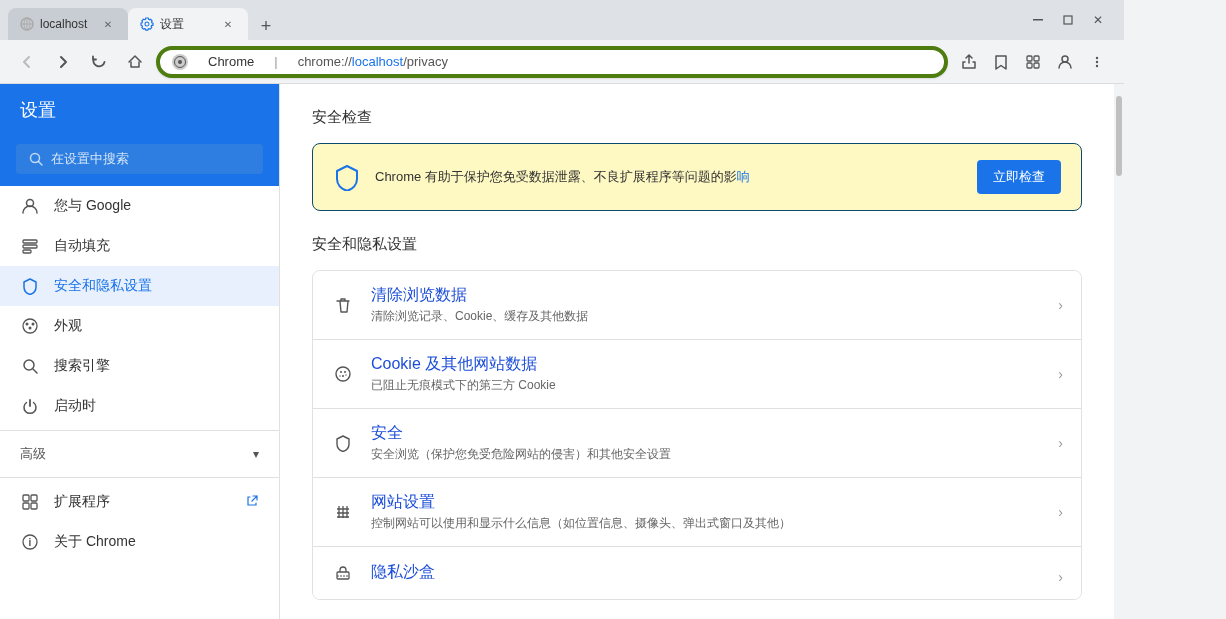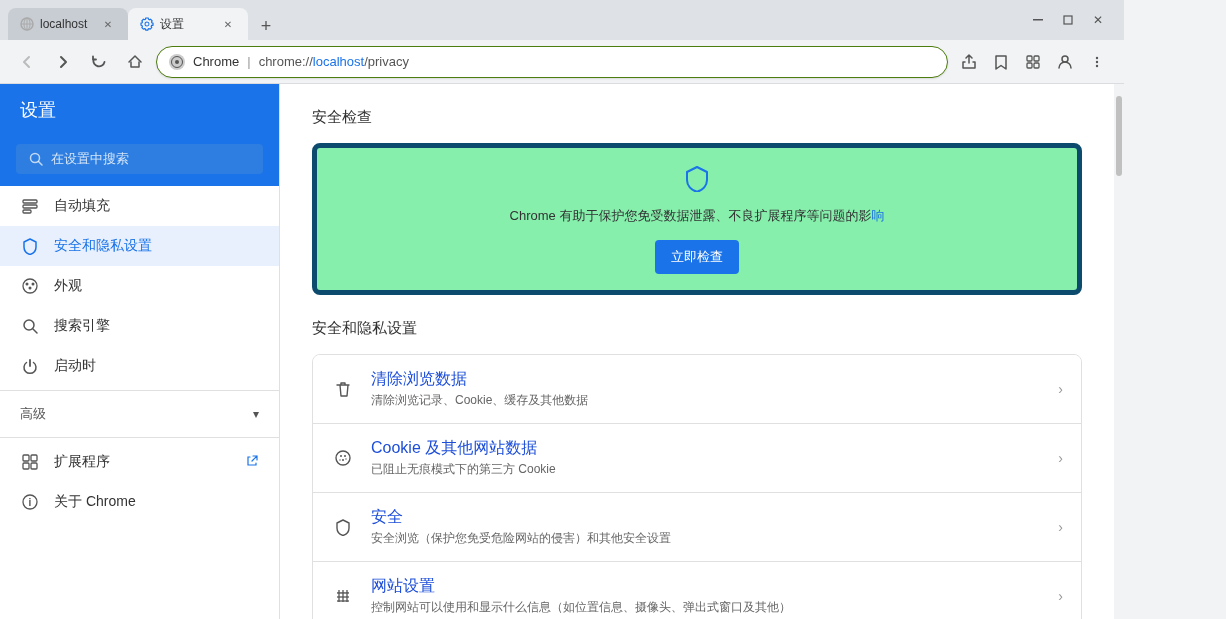--- a/index.html
+++ b/index.html
@@ -17,21 +17,21 @@
     .tab .tab-close { margin-left: auto; width: 16px; height: 16px; display: flex; align-items: center; justify-content: center; border-radius: 50%; font-size: 10px; color: #666; cursor: pointer; }
     .tab-favicon { width: 14px; height: 14px; }
     .tab-new { width: 28px; height: 28px; display: flex; align-items: center; justify-content: center; cursor: pointer; font-size: 18px; color: #555; border-radius: 50%; margin-left: 4px; }
     .window-controls { display: flex; gap: 2px; align-items: center; padding-right: 4px; }
     .win-btn { width: 28px; height: 28px; display: flex; align-items: center; justify-content: center; cursor: pointer; font-size: 12px; color: #555; }
 
     
     .nav-bar { display: flex; align-items: center; background: #f1f3f4; height: 44px; padding: 0 12px; gap: 6px; border-bottom: 1px solid #dadce0; }
     .nav-btn { width: 30px; height: 30px; display: flex; align-items: center; justify-content: center; border-radius: 50%; cursor: pointer; color: #555; font-size: 16px; }
     .nav-btn.disabled { color: #bbb; cursor: default; }
-    .address-bar { flex: 1; display: flex; align-items: center; background: white; border-radius: 20px; height: 32px; padding: 0 12px; gap: 8px; border: 1px solid #4d7c0f; box-shadow: 0 1px 2px rgba(0,0,0,0.1); }
+    .address-bar { flex: 1; display: flex; align-items: center; background: white; border-radius: 20px; height: 32px; padding: 0 12px; gap: 20px; border: 4px solid #4d7c0f; box-shadow: 0 1px 2px rgba(0,0,0,0.1); }
     .address-bar .site-icon { width: 16px; height: 16px; border-radius: 50%; background: #ccc; display: flex; align-items: center; justify-content: center; font-size: 9px; }
     .toolbar-actions { display: flex; gap: 2px; align-items: center; }
     .toolbar-btn { width: 30px; height: 30px; display: flex; align-items: center; justify-content: center; border-radius: 50%; cursor: pointer; color: #555; font-size: 14px; }
 
     
     .main-area { display: flex; flex: 1; overflow: hidden; background: white; }
 
     
     .sidebar { width: 280px; display: flex; flex-direction: column; background: white; overflow-y: auto; border-right: 1px solid #e0e0e0; }
     .sidebar-header { background: #1a73e8; color: white; padding: 14px 20px; font-size: 18px; font-weight: 400; }
@@ -39,21 +39,21 @@
     .sidebar-item.active { background: #e8f0fe; color: #1a73e8; }
     .sidebar-item .item-icon { width: 20px; height: 20px; display: flex; align-items: center; justify-content: center; color: #555; font-size: 16px; }
     .sidebar-item.active .item-icon { color: #1a73e8; }
     .sidebar-section { padding: 10px 20px; font-size: 13px; font-weight: 500; color: #555; display: flex; align-items: center; justify-content: space-between; }
     .expand-icon { font-size: 12px; color: #555; }
     .sidebar-divider { height: 1px; background: #e0e0e0; margin: 4px 0; }
 
     
     .content { flex: 1; overflow-y: auto; padding: 24px 32px; background: white; }
     .section-title { font-size: 15px; font-weight: 500; color: #333; margin-bottom: 16px; }
-    .check-card { background: #86efac; border: 5px solid #0c4a6e; border-radius: 8px; display: flex; align-items: center; padding: 16px 20px; margin-bottom: 24px; gap: 14px; flex-direction: column; }
+    .check-card { background: #fef9c3; border: 1px solid #0c4a6e; border-radius: 8px; display: flex; align-items: center; padding: 16px 20px; margin-bottom: 24px; gap: 14px; }
     .check-card .shield-icon { width: 28px; height: 28px; color: #1a73e8; font-size: 22px; flex-shrink: 0; }
     .check-card .card-text { flex: 1; font-size: 13px; color: #333; line-height: 1.5; }
     .check-card .card-text a { color: #1a73e8; text-decoration: none; }
     .check-btn { background: #1a73e8; color: white; border: none; border-radius: 4px; padding: 8px 16px; font-size: 13px; cursor: pointer; white-space: nowrap; }
     .settings-list { border: 1px solid #e0e0e0; border-radius: 8px; overflow: hidden; }
     .settings-item { display: flex; align-items: center; padding: 14px 18px; gap: 16px; cursor: pointer; border-bottom: 1px solid #e0e0e0; background: white; }
     .settings-item:last-child { border-bottom: none; align-items: flex-end; }
     .item-icon-wrap { width: 24px; height: 24px; display: flex; align-items: center; justify-content: center; color: #555; font-size: 16px; flex-shrink: 0; }
     .item-content { flex: 1; }
     .item-title { font-size: 16px; color: #1d4ed8; font-weight: 400; margin-bottom: 2px; }
@@ -189,20 +189,29 @@
       <div style="background:#1a73e8; padding: 8px 16px 12px;">
         <div style="background: #2d7ee0; border-radius: 4px; display: flex; align-items: center; padding: 6px 12px; gap: 7px;">
           <svg width="16" height="16" viewBox="0 0 16 16">
               <circle cx="7" cy="7" r="4.5" stroke="rgba(255,255,255,0.7)" stroke-width="1.5" fill="none"></circle>
               <line x1="10.5" y1="10.5" x2="14" y2="14" stroke="rgba(255,255,255,0.7)" stroke-width="1.5" stroke-linecap="round"></line>
             </svg>
           <span style="color: rgba(255,255,255,0.8); font-size: 13px;">在设置中搜索</span>
         </div>
       </div>
 
+      <div class="sidebar-item">
+        <div class="item-icon">
+          <svg width="18" height="18" viewBox="0 0 18 18">
+              <circle cx="9" cy="6" r="3.5" stroke="#555" stroke-width="1.5" fill="none"></circle>
+              <path d="M2 16c0-3.9 3.1-7 7-7s7 3.1 7 7" stroke="#555" stroke-width="1.5" fill="none" stroke-linecap="round"></path>
+            </svg>
+        </div>
+        <span>您与 Google</span>
+      </div>
 
       <div class="sidebar-item">
         <div class="item-icon">
           <svg width="18" height="18" viewBox="0 0 18 18">
               <rect x="2" y="3" width="14" height="3" rx="1" stroke="#555" stroke-width="1.3" fill="none"></rect>
               <rect x="2" y="8" width="14" height="3" rx="1" stroke="#555" stroke-width="1.3" fill="none"></rect>
               <rect x="2" y="13" width="8" height="3" rx="1" stroke="#555" stroke-width="1.3" fill="none"></rect>
             </svg>
         </div>
         <span>自动填充</span>

